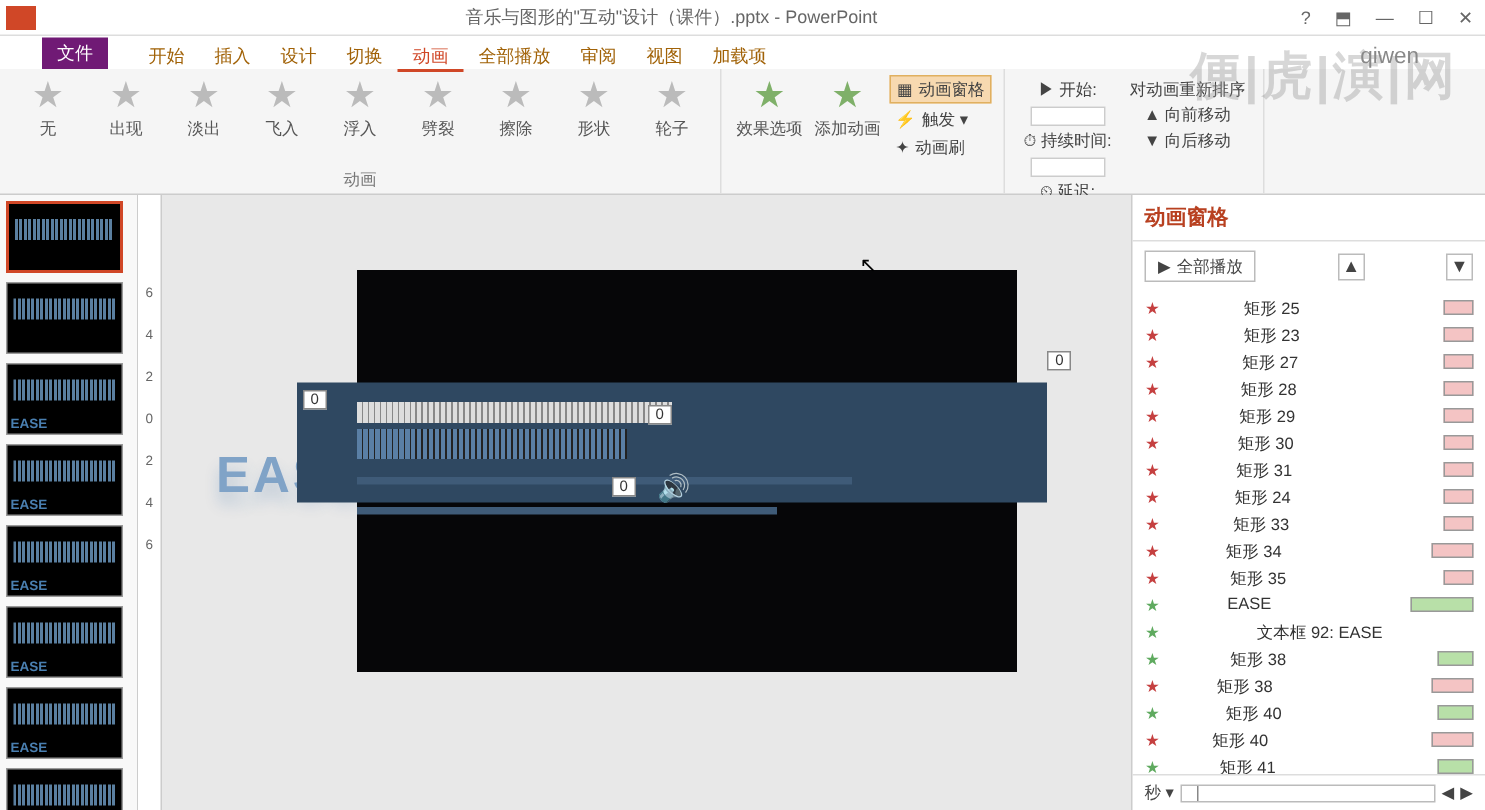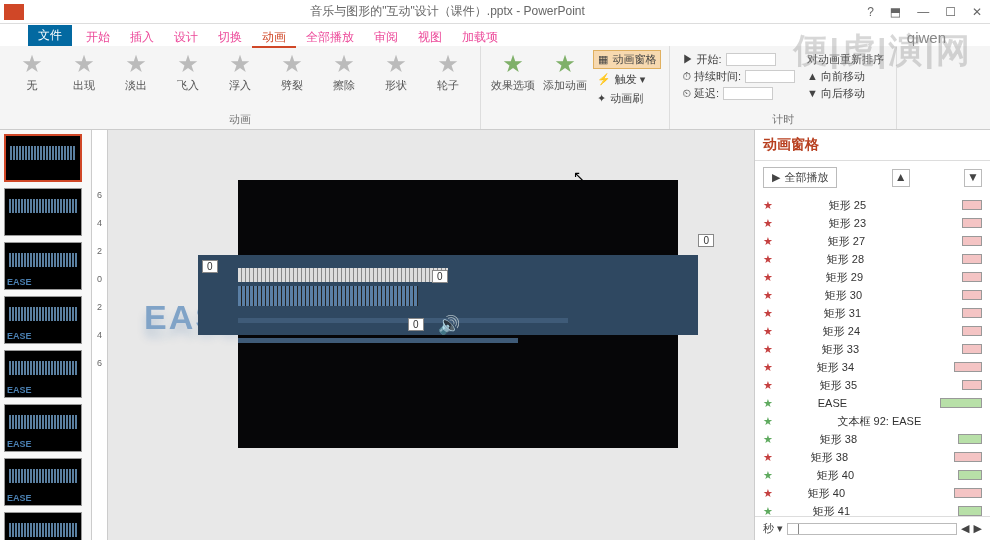--- a/index.html
+++ b/index.html
@@ -5,38 +5,38 @@
 * { margin: 0; padding: 0; box-sizing: border-box; font-family: "Microsoft YaHei", sans-serif; }
 body { width: 990px; height: 540px; background: #fff; overflow: hidden; font-size: 12px; color: #444; position: relative; }
 
 .titlebar { height: 24px; background: #fff; display: flex; align-items: center; padding: 0 4px; border-bottom: 1px solid #ddd; }
 .titlebar .logo { width: 20px; height: 16px; background: #d04727; margin-right: 8px; }
 .titlebar .title { flex: 1; text-align: center; color: #666; font-size: 12px; }
 .titlebar .win-controls { display: flex; gap: 8px; color: #666; }
 .titlebar .win-controls span { cursor: pointer; padding: 0 4px; }
 
 .tabbar { height: 22px; background: #fff; display: flex; align-items: flex-end; padding-left: 28px; position: relative; }
-.tabbar .file-tab { color: #fff; background: #0369a1; padding: 2px 10px; margin-right: 4px; }
-.tabbar .tab { padding: 2px 10px; color: #ec4899; cursor: pointer; }
+.tabbar .file-tab { color: #fff; background: #701a75; padding: 2px 10px; margin-right: 17px; }
+.tabbar .tab { padding: 2px 10px; color: #a16207; cursor: pointer; }
 .tabbar .tab.active { color: #d04727; border-bottom: 2px solid #d04727; }
 .tabbar .user { position: absolute; right: 44px; font-size: 15px; color: #888; }
 
 .ribbon { height: 84px; background: #f5f5f5; border-bottom: 1px solid #ccc; display: flex; }
 .rgroup { border-right: 1px solid #ddd; padding: 4px 8px 2px; display: flex; flex-direction: column; }
 .rgroup .items { display: flex; gap: 4px; flex: 1; align-items: flex-start; }
 .rgroup .glabel { text-align: center; font-size: 11px; color: #777; margin-top: 2px; }
 .anim-btn { width: 48px; text-align: center; cursor: pointer; }
 .anim-btn .star { font-size: 24px; color: #bbb; line-height: 28px; }
 .anim-btn .star.green { color: #7fb069; }
 .anim-btn .lbl { font-size: 11px; color: #555; }
 .adv-col { display: flex; flex-direction: column; gap: 2px; font-size: 11px; }
 .adv-col .row { display: flex; align-items: center; gap: 4px; padding: 1px 4px; cursor: pointer; }
 .adv-col .row.hl { background: #f7d9b0; border: 1px solid #e0b060; }
 .timing { display: flex; flex-direction: column; gap: 2px; font-size: 11px; padding: 2px 4px; }
-.timing .trow { display: flex; gap: 4px; align-items: center; }
+.timing .trow { display: flex; gap: 4px; align-items: center; flex-direction: column; }
 .timing input { width: 50px; font-size: 10px; border: 1px solid #ccc; padding: 0 2px; }
 
 .workspace { display: flex; height: calc(540px - 24px - 22px - 84px); }
 
 .thumbs { width: 92px; background: #f8f8f8; border-right: 1px solid #ccc; overflow-y: auto; padding: 4px; }
 .thumb { width: 78px; height: 48px; background: #000; margin-bottom: 6px; border: 1px solid #999; position: relative; color: #4a7fb0; font-size: 9px; font-weight: bold; display: flex; align-items: flex-end; padding: 2px; }
 .thumb.sel { border: 2px solid #d04727; }
 .thumb .bars { position: absolute; top: 10px; left: 4px; right: 4px; height: 14px; background: repeating-linear-gradient(90deg, #5a7fa0 0 2px, #000 2px 3px); }
 
 .canvas-area { flex: 1; background: #e8e8e8; position: relative; display: flex; flex-direction: column; }

